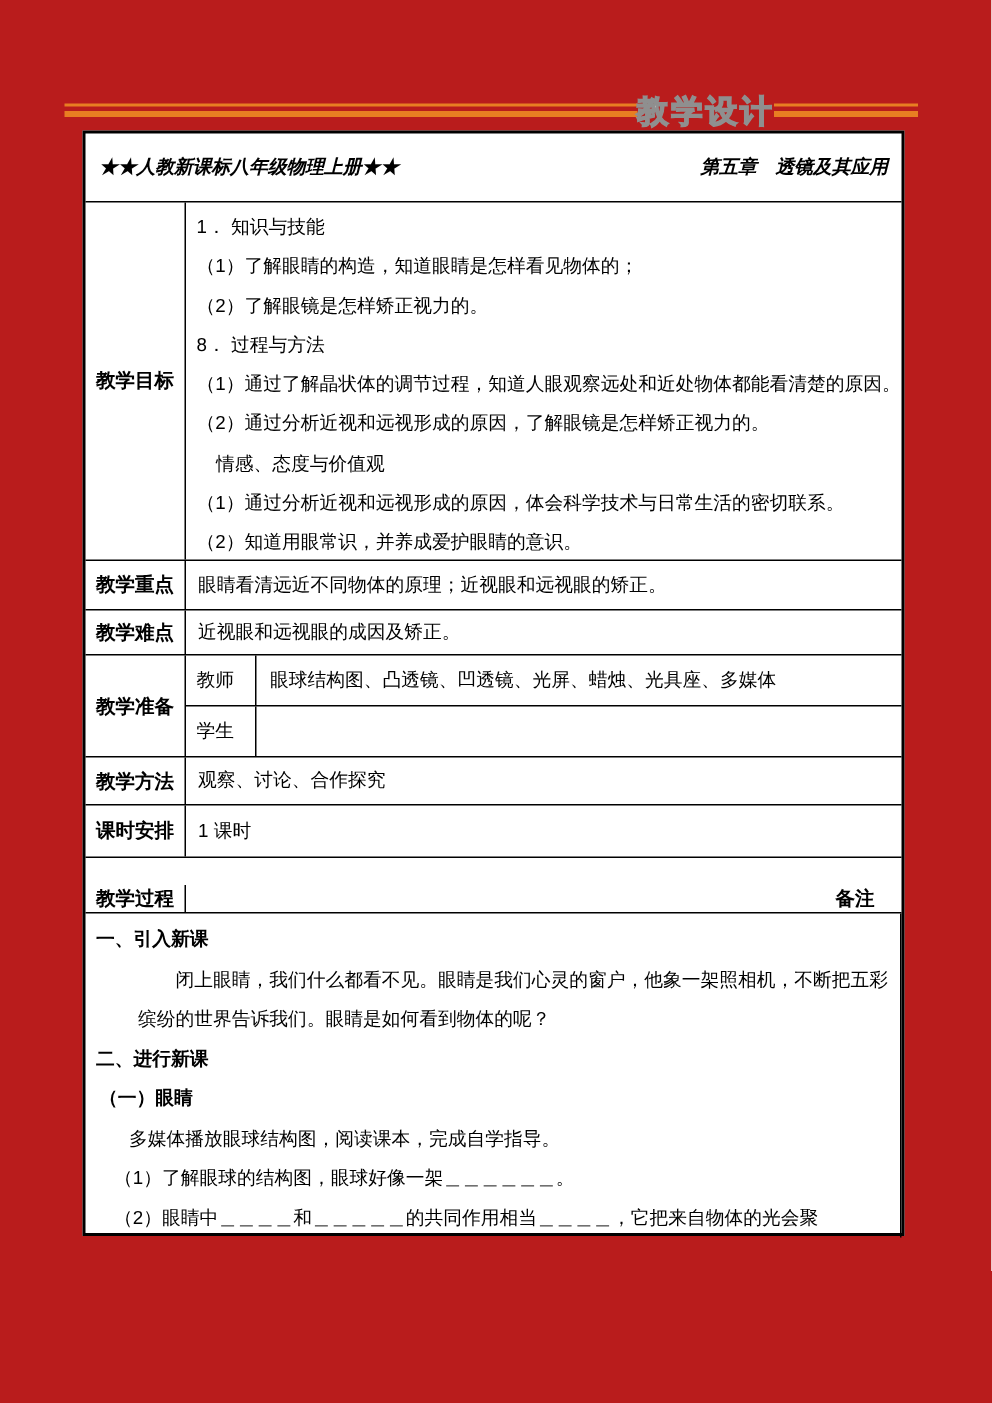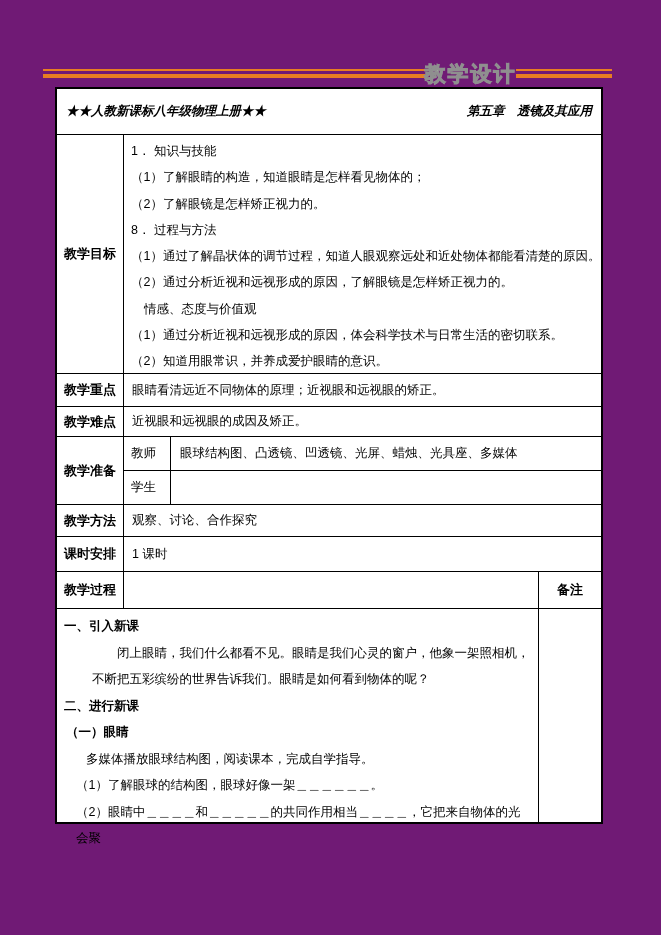--- a/index.html
+++ b/index.html
@@ -1,38 +1,38 @@
 <!DOCTYPE html>
 <html><head>
 <meta charset="utf-8">
 <style>
   * { margin:0; padding:0; box-sizing:border-box; }
   html,body { background:#ffffff; }
   .page {
-    position:relative; width:661px; height:935px; background:#701a75;
+    position:relative; width:661px; height:935px; background:#b91c1c;
     font-family:"Liberation Sans", sans-serif; color:#000; overflow:hidden;
   }
   
   .band-line { position:absolute; background:#e87e22; }
   .band-thin-left  { left:43px;  top:69px; width:382px; height:2px; }
   .band-thick-left { left:43px;  top:74px; width:382px; height:4px; }
   .band-thin-right  { left:516px; top:69px; width:96px; height:2px; }
   .band-thick-right { left:516px; top:74px; width:96px; height:4px; }
   .band-title {
     position:absolute; left:424px; top:60px; width:93px; text-align:center;
     font-size:21px; font-weight:bold; letter-spacing:2px;
     color:#c9c9c9; -webkit-text-stroke:1px #8f8f8f;
   }
   
   .doc-table {
     position:absolute; left:55px; top:87px; width:548px;
     border:2px solid #000; background:#fff; font-size:12.5px;
   }
   .trow { display:flex; border-bottom:1px solid #000; }
-  .trow:last-child { border-bottom:none; }
+  .trow:last-child { border-bottom:none;flex-direction:column; }
   .cell { position:relative; }
   .rborder { border-right:1px solid #000; }
   .lbl {
     flex:0 0 67px; display:flex; align-items:center; justify-content:center;
     font-weight:bold; font-size:13px; text-align:center;
   }
   .val { flex:1 1 auto; display:flex; align-items:center; padding-left:8px; }
   
   .r-head { height:46px; align-items:center; }
   .r-head .head-inner {
@@ -56,21 +56,21 @@
   .r-method { height:32px; }
   .r-period { height:35px; }
   
   .r-prep { height:68px; }
   .prep-right { flex:1; display:flex; flex-direction:column; }
   .prep-sub { display:flex; flex:1; }
   .prep-sub.first { border-bottom:1px solid #000; }
   .sub-lbl { flex:0 0 47px; display:flex; align-items:center; padding-left:7px; }
   .sub-val { flex:1; display:flex; align-items:center; padding-left:9px; }
   
-  .r-process { height:37px; }
+  .r-process { height:37px;align-items:flex-end; }
   .process-mid { flex:1 1 auto; }
   .remark-cell {
     flex:0 0 62px; display:flex; align-items:center; justify-content:center;
     font-weight:bold; font-size:13px;
   }
   
   .r-content { height:213px; }
   .content-body { flex:1 1 auto; padding:4px 8px 0 7px; }
   .content-body .cline { line-height:26.5px; }
   .cline.bold { font-weight:bold; }

